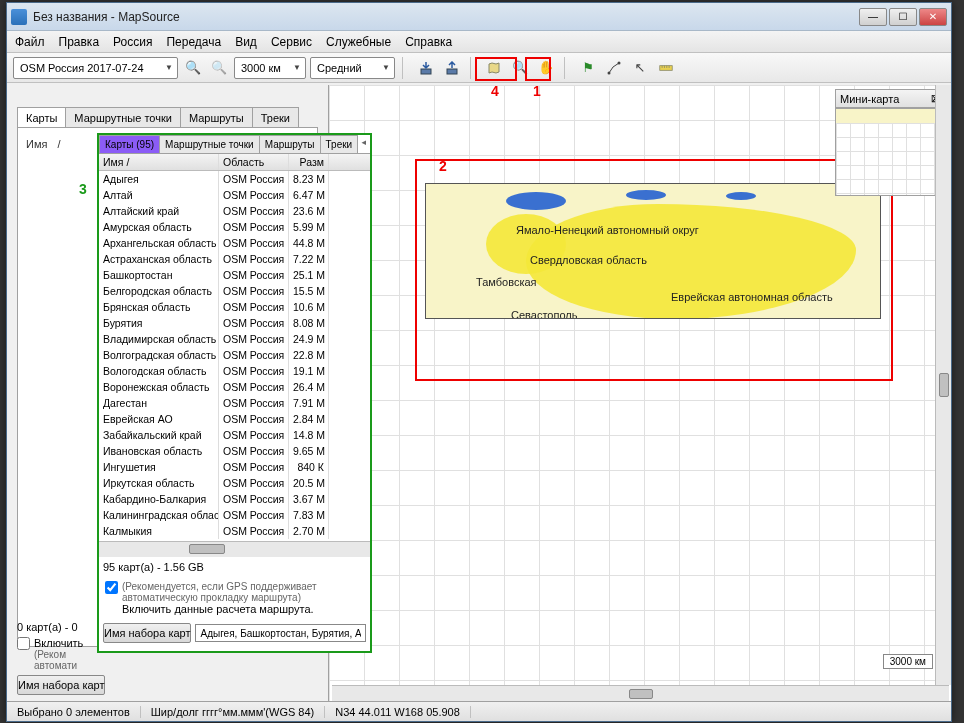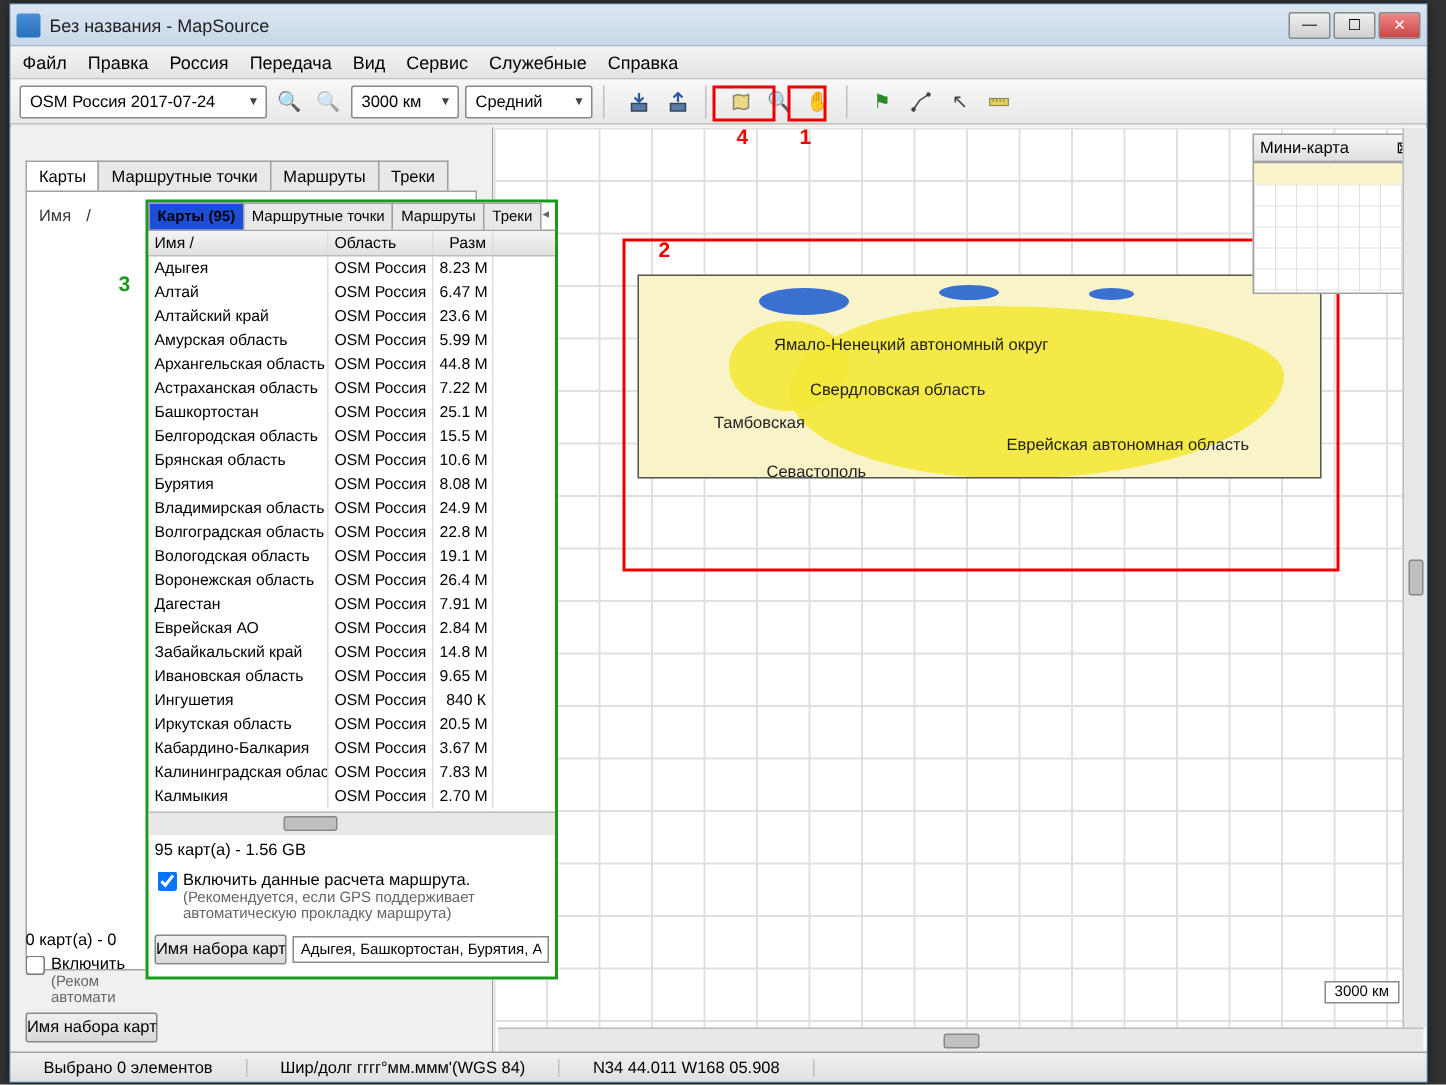--- a/index.html
+++ b/index.html
@@ -27,21 +27,21 @@
   .belowtabs { position: absolute; top: 42px; left: 10px; right: 10px; border: 1px solid #a0a0a0; background: #fff; height: 520px; padding: 6px; }
   .listheader { display: flex; font-size: 11px; padding: 4px 2px; color: #333; }
   .bottomctrls { position: absolute; bottom: 6px; left: 10px; right: 10px; font-size: 11px; }
   .cb { display: flex; align-items: flex-start; gap: 4px; margin: 4px 0; }
   .setbtn { border: 1px solid #888; background: linear-gradient(#f0f0f0,#d8d8d8); padding: 3px 0; border-radius: 2px; cursor: pointer; font-size: 11px; }
 
   
   .floatpanel { position: absolute; top: 130px; left: 90px; width: 275px; height: 520px; background: #fff; border: 2px solid #1a9a1a; z-index: 30; }
   .floatpanel .tabs2 { display: flex; font-size: 10px; border-bottom: 1px solid #a0a0a0; }
   .floatpanel .tab2 { border: 1px solid #a0a0a0; border-bottom: none; padding: 3px 5px; background: #e8e8e8; margin-right: -1px; cursor: pointer; white-space: nowrap; }
-  .floatpanel .tab2.active { background: #1d4ed8; font-weight: bold; }
+  .floatpanel .tab2.active { background: #8b5cf6; }
   .grid { overflow: hidden; font-size: 10.5px; }
   .ghead { display: flex; background: linear-gradient(#f4f4f4,#e0e0e0); border-bottom: 1px solid #bbb; }
   .ghead div, .grow div { padding: 2px 4px; border-right: 1px solid #ddd; overflow: hidden; white-space: nowrap; }
   .grow { display: flex; }
   .c1 { width: 120px; } .c2 { width: 70px; } .c3 { width: 40px; text-align: right; }
   .hscroll { height: 16px; background: #e8e8e8; border-top: 1px solid #bbb; position: relative; margin-top: 2px; }
   .hscroll .thumb { position: absolute; left: 90px; top: 2px; width: 36px; height: 10px; background: #c0c0c0; border: 1px solid #888; border-radius: 2px; }
   .summary { padding: 4px; font-size: 11px; }
   .floatpanel .setname { display: flex; gap: 4px; padding: 4px; align-items: center; }
   .setname input { flex: 1; height: 18px; border: 1px solid #888; padding: 0 4px; font-size: 10px; }
@@ -53,21 +53,21 @@
   .mapsel { position: absolute; top: 98px; left: 96px; width: 456px; height: 136px; border: 1px solid #555; background: #f8f4c8; overflow: hidden; }
   .mapsel .water { position: absolute; background: #3a70d0; border-radius: 50%; }
   .mapsel .sel { position: absolute; background: #f4e838; opacity: .9; }
   .maplabel { position: absolute; font-size: 11px; color: #222; white-space: nowrap; }
   .minimap-wrap { position: absolute; top: 4px; right: 6px; width: 110px; }
   .minimap-title { background: linear-gradient(#f4f4f4,#e0e0e0); border: 1px solid #a0a0a0; padding: 2px 4px; font-size: 11px; display: flex; justify-content: space-between; align-items: flex-end; }
   .minimap { height: 88px; background: #fff; border: 1px solid #a0a0a0; background-image: linear-gradient(#e0e0e0 1px, transparent 1px), linear-gradient(90deg, #e0e0e0 1px, transparent 1px); background-size: 14px 14px; }
   .minimap .strip { height: 14px; background: #f8f4c8; }
   .scaleind { position: absolute; bottom: 32px; right: 18px; font-size: 10px; background: #fff; border: 1px solid #888; padding: 1px 6px; }
   .statusbar { position: absolute; bottom: 0; left: 0; right: 0; height: 20px; background: linear-gradient(#f0f0f0,#e0e0e0); border-top: 1px solid #a0a0a0; display: flex; align-items: center; font-size: 11px; }
-  .statusbar div { padding: 0 22px; border-right: 1px solid #c0c0c0; }
+  .statusbar div { padding: 0 10px; border-right: 1px solid #c0c0c0; }
   .hscrollbar { position: absolute; bottom: 20px; left: 325px; right: 2px; height: 16px; background: #e8e8e8; border-top: 1px solid #bbb; display: flex; align-items: center; justify-content: center; }
   .hscrollbar .thumb { width: 24px; height: 10px; background: #c0c0c0; border: 1px solid #888; border-radius: 2px; }
   .vscrollbar { position: absolute; top: 0; right: 0; bottom: 16px; width: 16px; background: #e8e8e8; border-left: 1px solid #bbb; display: flex; align-items: center; justify-content: center; }
   .vscrollbar .thumb { width: 10px; height: 24px; background: #c0c0c0; border: 1px solid #888; border-radius: 2px; }
 
   
   .hl { position: absolute; border: 2px solid #e00; pointer-events: none; z-index: 40; }
   .annot { position: absolute; font-size: 14px; font-weight: bold; z-index: 41; }
   .annot.red { color: #e00; }
   .annot.green { color: #1a9a1a; }
@@ -190,21 +190,21 @@
       <div class="grid-bg"></div>
       <div class="redbox"></div>
       <div class="mapsel">
         <div class="water" style="top:8px; left:80px; width:60px; height:18px"></div>
         <div class="water" style="top:6px; left:200px; width:40px; height:10px"></div>
         <div class="water" style="top:8px; left:300px; width:30px; height:8px"></div>
         <div class="sel" style="top:20px; left:100px; width:330px; height:115px; border-radius:40% 60% 55% 45%/50% 40% 60% 50%;"></div>
         <div class="sel" style="top:30px; left:60px; width:80px; height:60px; border-radius:50%;"></div>
         <div id="map-labels">
             <div class="maplabel" style="left: 90px; top: 40px;">Ямало-Ненецкий автономный округ</div>
-            <div class="maplabel" style="left: 114px; top: 70px;">Свердловская область</div>
+            <div class="maplabel" style="left: 104px; top: 70px;">Свердловская область</div>
             <div class="maplabel" style="left: 50px; top: 92px;">Тамбовская</div>
             <div class="maplabel" style="left: 245px; top: 107px;">Еврейская автономная область</div>
             <div class="maplabel" style="left: 85px; top: 125px;">Севастополь</div>
           </div>
       </div>
       <div class="minimap-wrap">
         <div class="minimap-title">
           <span>Мини-карта</span>
           <span style="cursor:pointer">⊠</span>
         </div>
@@ -358,22 +358,22 @@
           </div>
         </div>
       <div class="hscroll">
           <div class="thumb"></div>
         </div>
     </div>
     <div class="summary">95 карт(а) - 1.56 GB</div>
     <div class="cb" style="padding:0 6px">
       <input type="checkbox" checked="" style="">
       <div>
+        <div style="color:#666;font-size:10px">(Рекомендуется, если GPS поддерживает автоматическую прокладку маршрута)</div>
         <div>Включить данные расчета маршрута.</div>
-        <div style="color:#666;font-size:10px">(Рекомендуется, если GPS поддерживает автоматическую прокладку маршрута)</div>
       </div>
     </div>
     <div class="setname">
       <button class="setbtn">Имя набора карт</button>
       <input type="text" value="Адыгея, Башкортостан, Бурятия, А" style="">
     </div>
   </div>
 
   <div class="statusbar">
     <div>Выбрано 0 элементов</div>

